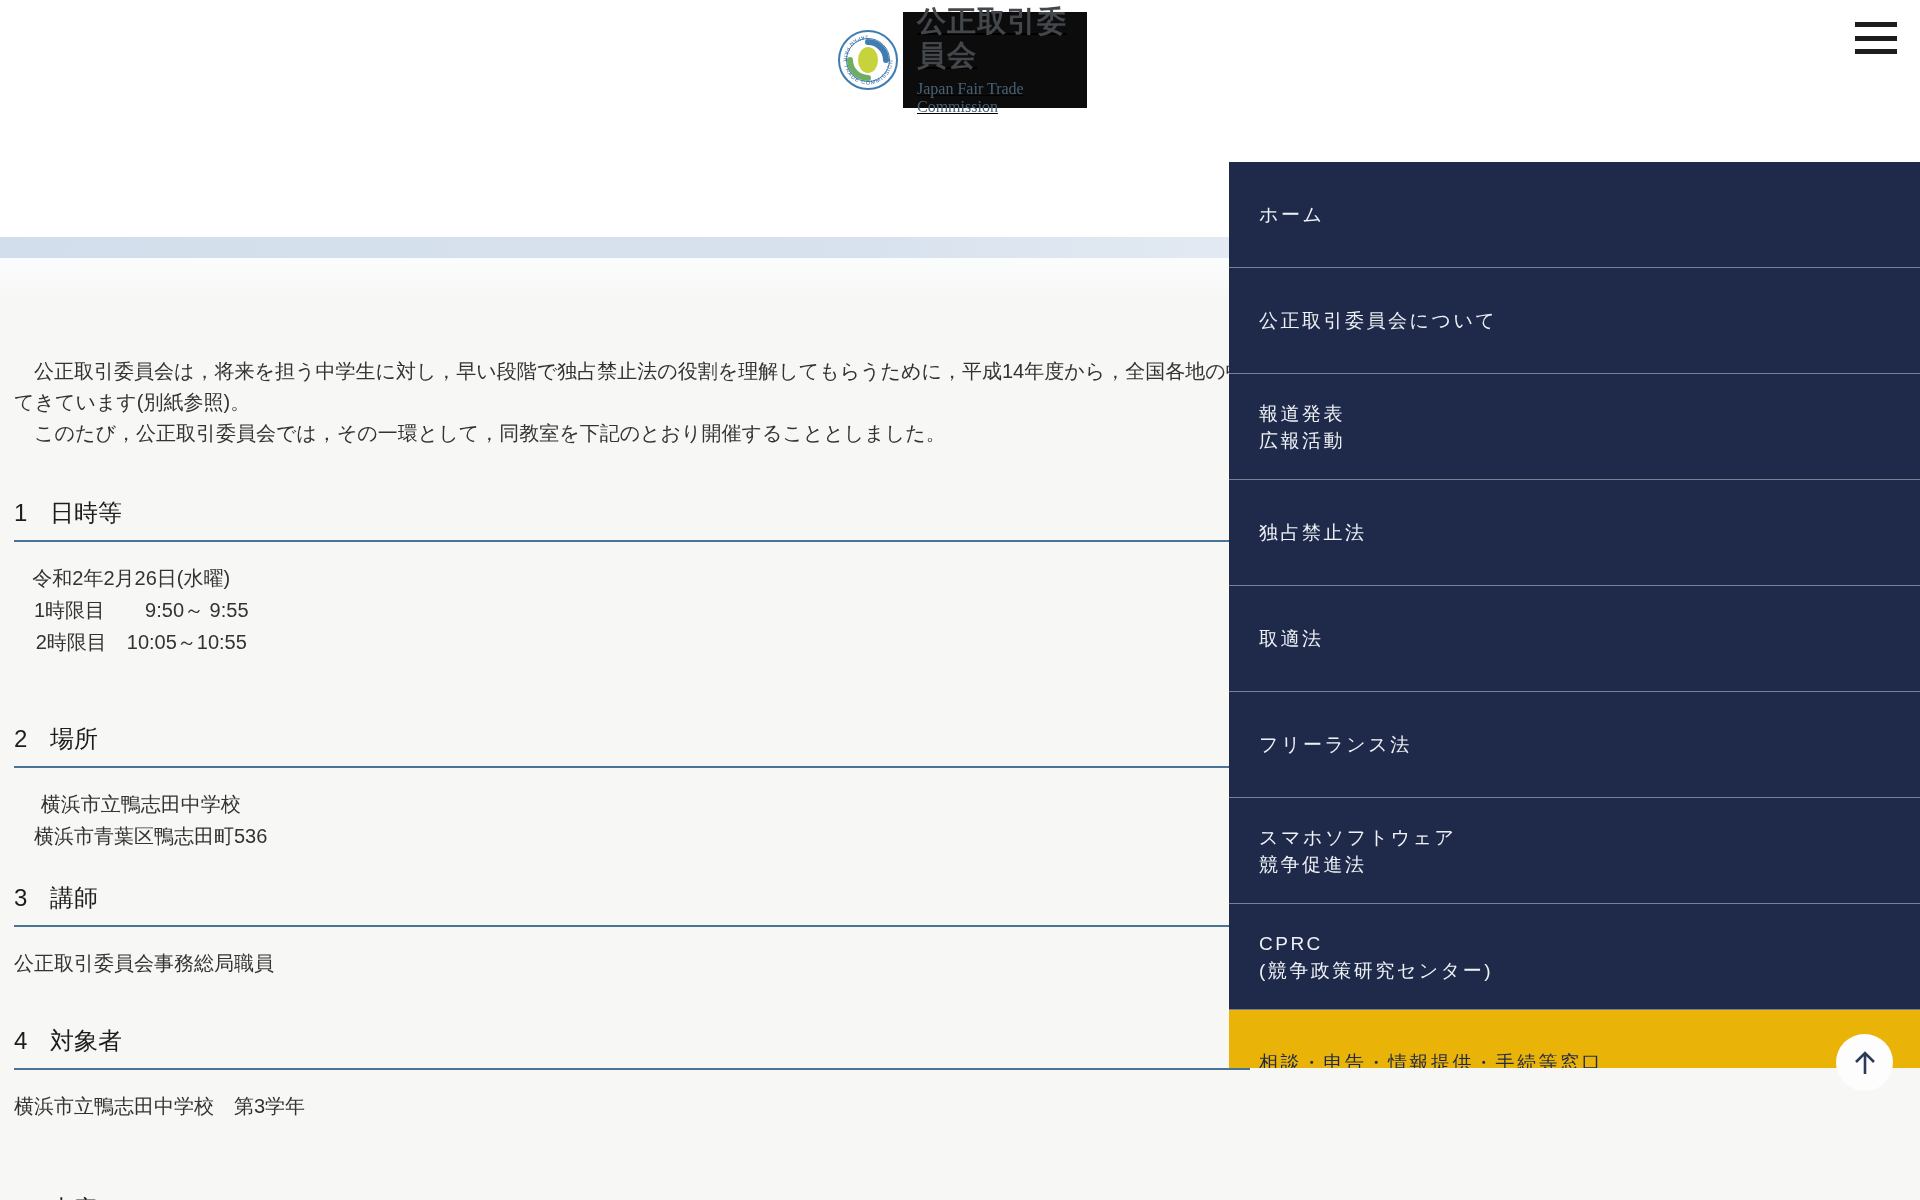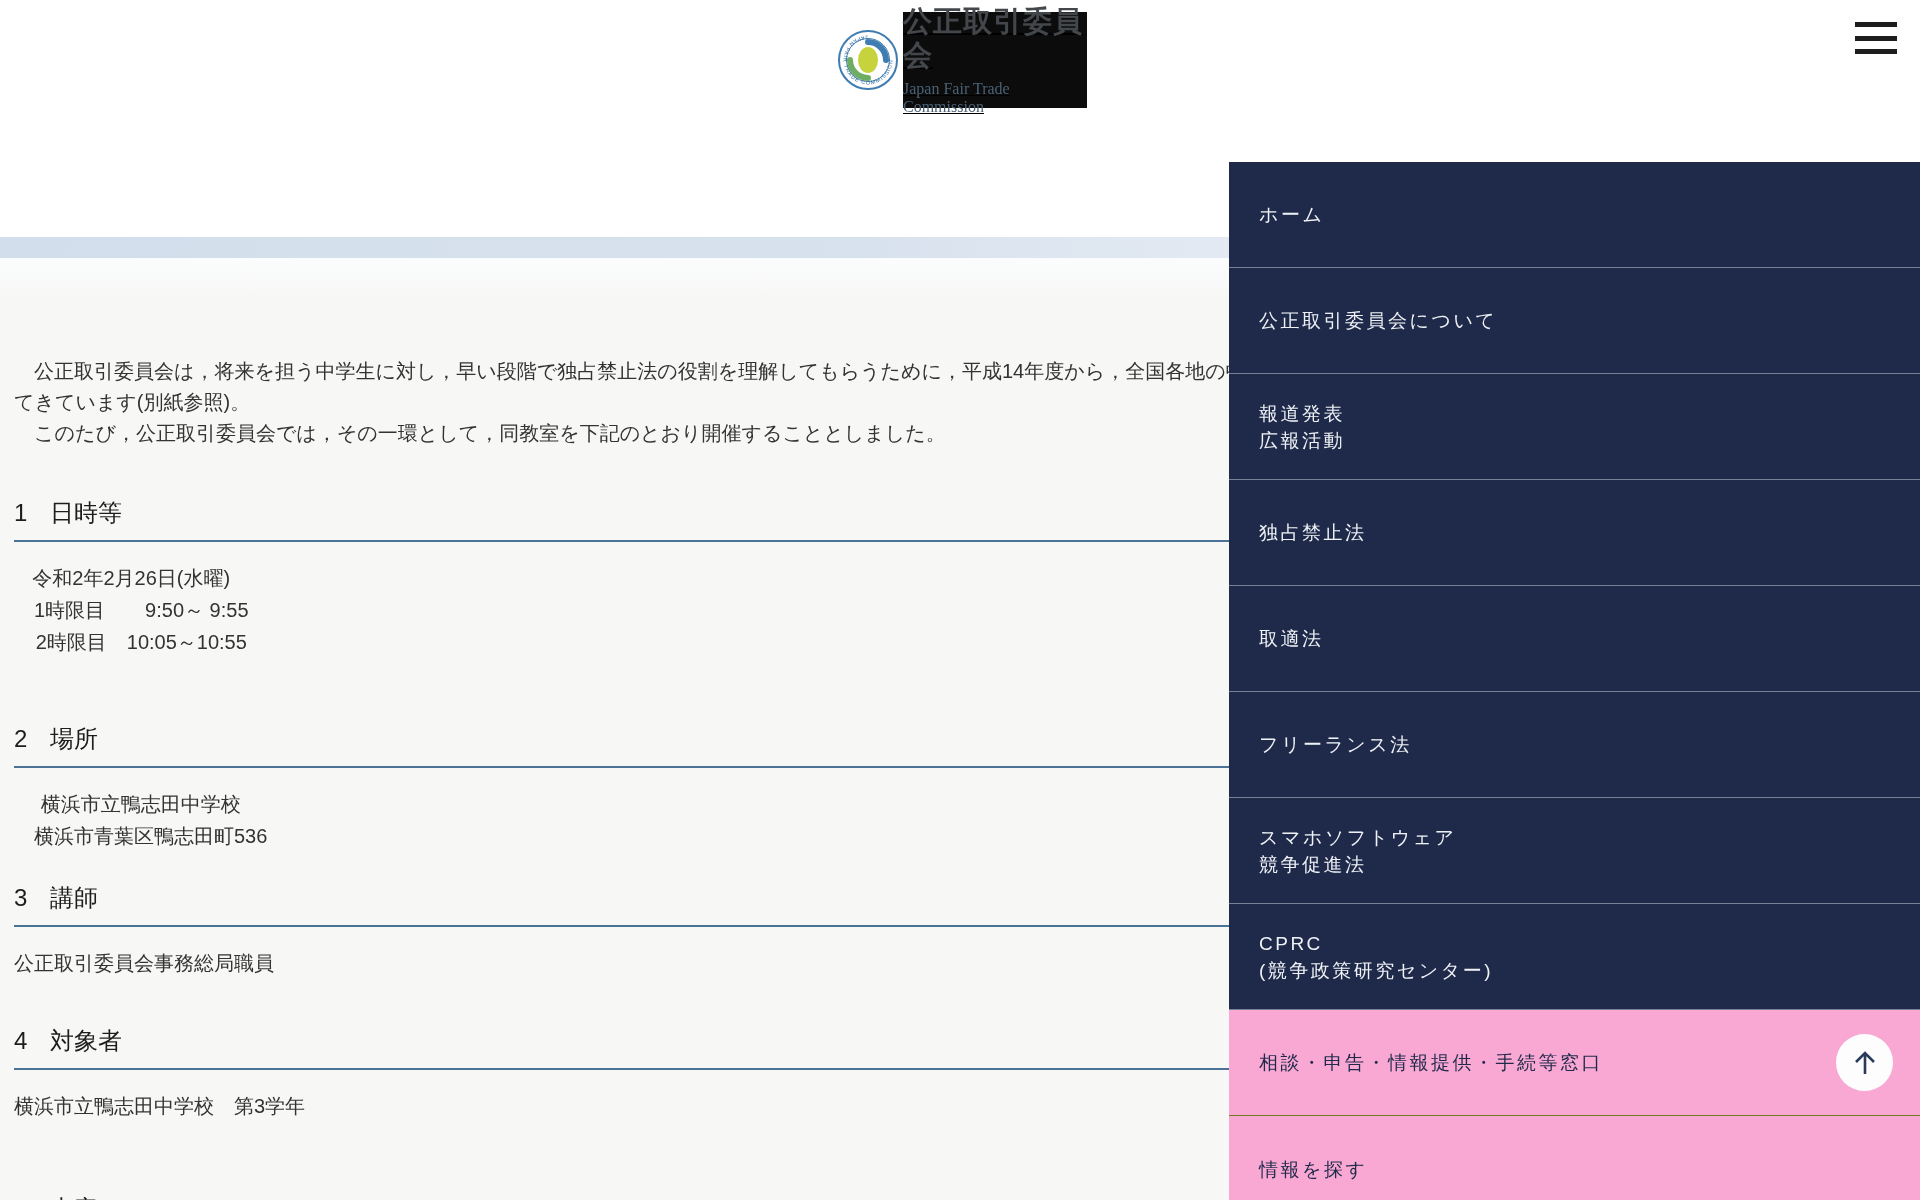--- a/index.html
+++ b/index.html
@@ -4,21 +4,21 @@
 <style>
   * { margin:0; padding:0; box-sizing:border-box; }
   html,body { width:1920px; height:1200px; overflow:hidden; }
   body { font-family:"Liberation Sans","DejaVu Sans",sans-serif; background:#ffffff; }
   #stage { position:relative; width:1920px; height:1200px; background:#ffffff; overflow:hidden; }
 
   
   .header { position:absolute; top:0; left:0; width:1920px; height:237px; background:#ffffff; }
   .logo-box { position:absolute; left:833px; top:12px; width:254px; height:96px; background:#0c0c0c; display:flex; }
   .emblem-wrap { width:70px; height:96px; background:#ffffff; display:flex; align-items:center; justify-content:center; }
-  .logo-texts { flex:1; display:flex; flex-direction:column; justify-content:center;text-decoration:underline; }
+  .logo-texts { flex:1; padding-left:14px; display:flex; flex-direction:column; justify-content:center;text-decoration:underline; }
   .logo-jp { font-size:29px; letter-spacing:1px; color:#43474b; font-weight:700; line-height:34px; }
   .logo-en { font-family:"Liberation Serif","DejaVu Serif",serif; font-size:16px; color:#4a6175; margin-top:8px; }
 
   .hamburger { position:absolute; left:1855px; top:22px; width:42px; height:32px; display:flex; flex-direction:column; justify-content:space-between; cursor:pointer; background:transparent; border:none; }
   .hamburger .bar { width:42px; height:5px; background:#1d1d1d; }
 
   
   .band { position:absolute; top:237px; left:0; width:1920px; height:21px;
           background:linear-gradient(to right,#d2deeb 0%,#d8e2ee 45%,#e6ecf4 70%,#fbfcfd 100%); }
   .content { position:absolute; top:258px; left:0; width:1920px; height:942px;
@@ -26,27 +26,27 @@
 
   .intro { position:absolute; left:14px; top:98px; font-size:20px; line-height:31px; white-space:nowrap; color:#333333; }
 
   .section { position:absolute; left:14px; width:1240px; }
   .sec-head { font-size:24px; line-height:30px; color:#1d1d1d; font-weight:400; white-space:nowrap; }
   .sec-num { display:inline-block; min-width:36px; }
   .sec-rule { position:absolute; left:0; top:42px; width:1236px; height:0; border-top:2px solid #4a7397; }
   .sec-body { position:absolute; left:0; top:64px; font-size:20px; line-height:32px; white-space:nowrap; color:#333333;text-align:center; }
 
   
-  .menu { position:absolute; left:1229px; top:162px; width:691px; height:1038px; overflow:hidden;
+  .menu { position:absolute; left:1229px; top:162px; width:691px; height:906px; overflow:hidden;
           display:flex; flex-direction:column; background:#1f2a4a; }
   .menu-item { height:106px; flex:0 0 106px; display:flex; flex-direction:column; justify-content:center;
                padding-left:30px; font-size:19px; letter-spacing:2.5px; line-height:27px;
                cursor:pointer; }
   .menu-item.navy { background:#1f2a4a; color:#eef1f5; border-bottom:1px solid #767f93; }
-  .menu-item.yellow { background:#f9a8d4; color:#1f2a4a; border-bottom:1px solid #6e7a1e; }
+  .menu-item.yellow { background:#eab308; color:#1f2a4a; border-bottom:1px solid #6e7a1e; }
   .menu-item.yellow:last-child { border-bottom:none; flex:1 0 auto; }
   .menu-item span { display:block; white-space:nowrap; }
 
   
   .scroll-top { position:absolute; left:1836px; top:1034px; width:57px; height:57px; border-radius:50%;
                 background:#fdfdfd; border:none; display:flex; align-items:center; justify-content:center;
                 cursor:pointer; }
 </style>
 </head>
 <body>

